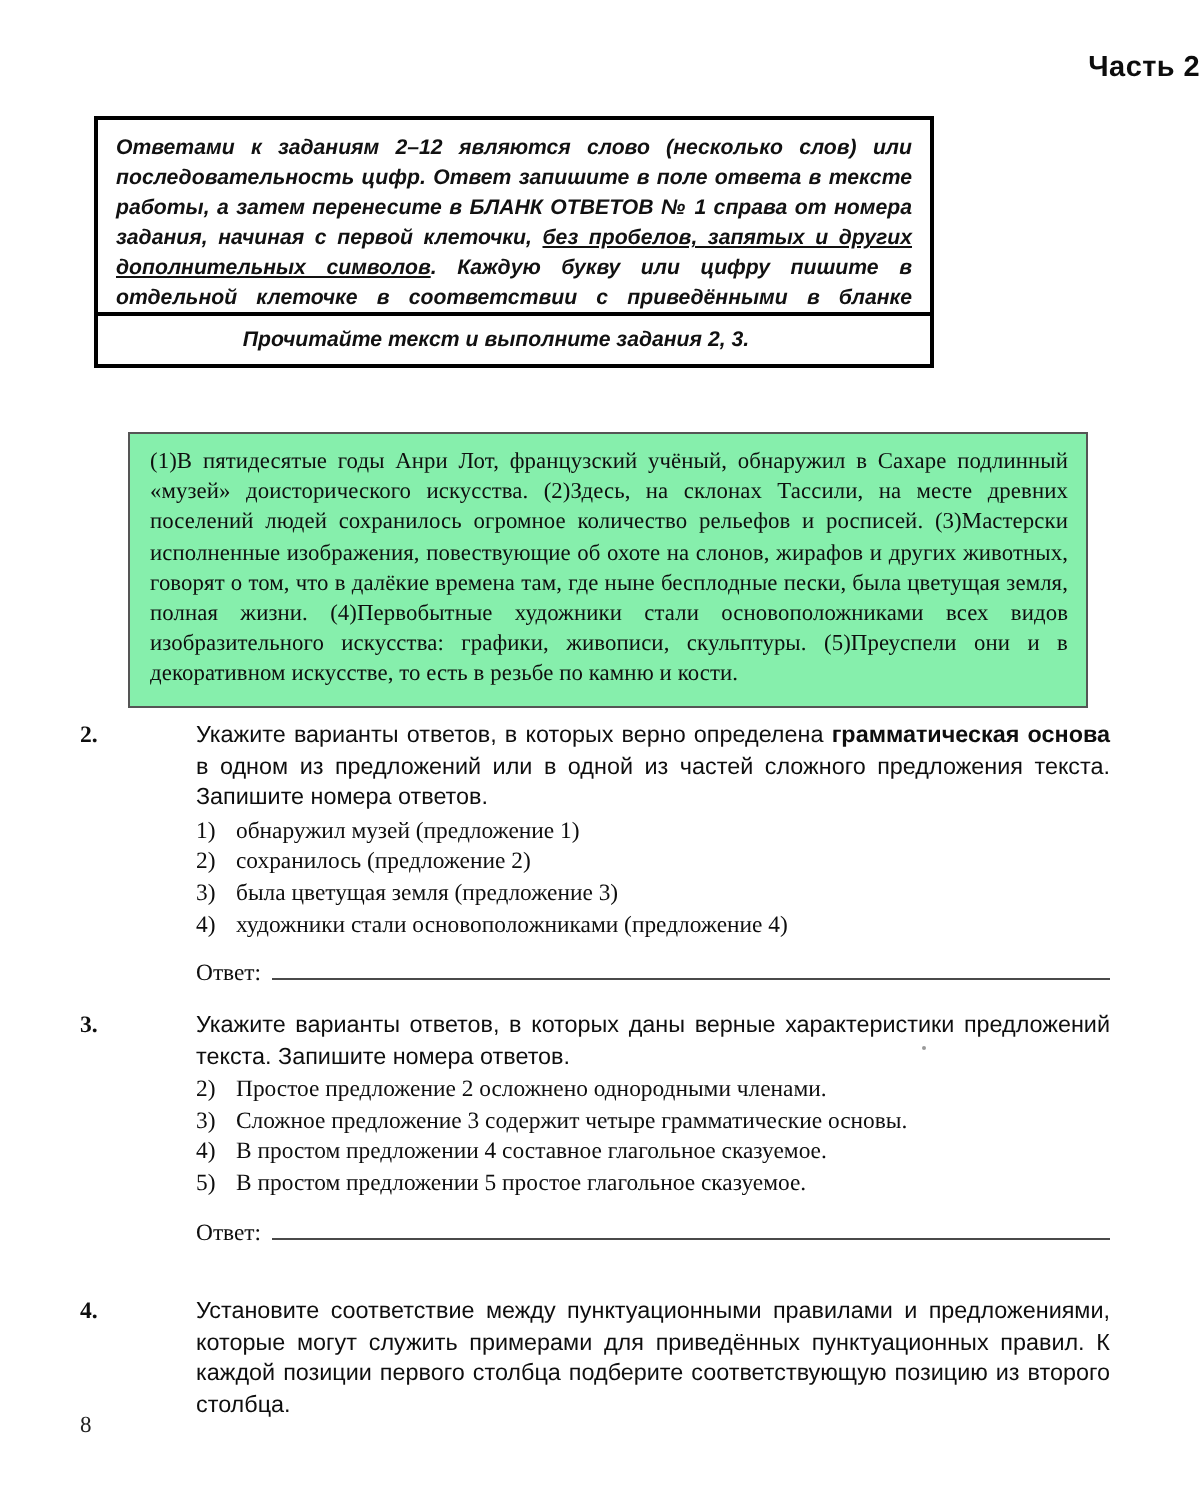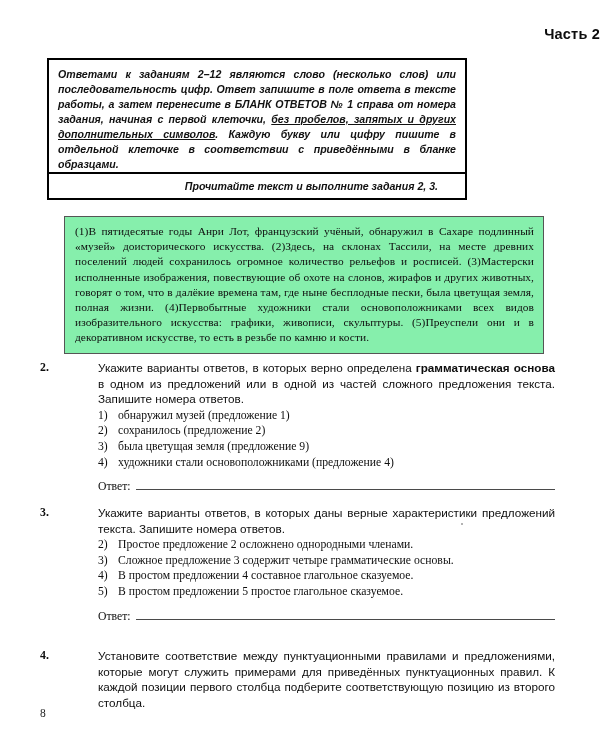--- a/index.html
+++ b/index.html
@@ -60,23 +60,23 @@
     text-align: justify;
     text-align-last: left;
     color: #111111;
     hyphens: manual;
   }
   .instruction-box .u {
     text-decoration: underline;
   }
 
   .read-box {
-    top: 172px;
+    top: 156px;
     padding: 5px 27px 5px 9px;
-    text-align: right;
+    text-align: center;
   }
   .read-box p {
     margin: 0;
     font-family: "Liberation Sans", sans-serif;
     font-weight: bold;
     font-style: italic;
     font-size: 10.6px;
     line-height: 14px;
     color: #111111;
   }
@@ -209,21 +209,21 @@
 
   <span class="speck" style="left:461px; top:523px;"></span>
 
   <div class="task" style="top: 360px;">
     <div class="task-num">2.</div>
     <div class="task-body">
       <p class="task-stem"><span>Укажите варианты ответов, в которых верно определена </span><b>грамматическая основа</b><span> в одном из предложений или в одной из частей сложного предложения текста. Запишите номера ответов.</span></p>
       <ul class="options">
         <li><span class="opt-marker">1)</span><span>обнаружил музей (предложение 1)</span></li>
         <li><span class="opt-marker">2)</span><span>сохранилось (предложение 2)</span></li>
-        <li><span class="opt-marker">3)</span><span>была цветущая земля (предложение 9)</span></li>
+        <li><span class="opt-marker">3)</span><span>была цветущая земля (предложение 3)</span></li>
         <li><span class="opt-marker">4)</span><span>художники стали основоположниками (предложение 4)</span></li>
       </ul>
       <div class="answer-row">
         <span class="answer-label">Ответ:</span>
         <span class="answer-line"></span>
       </div>
     </div>
   </div>
 
   <div class="task" style="top: 505px;">

